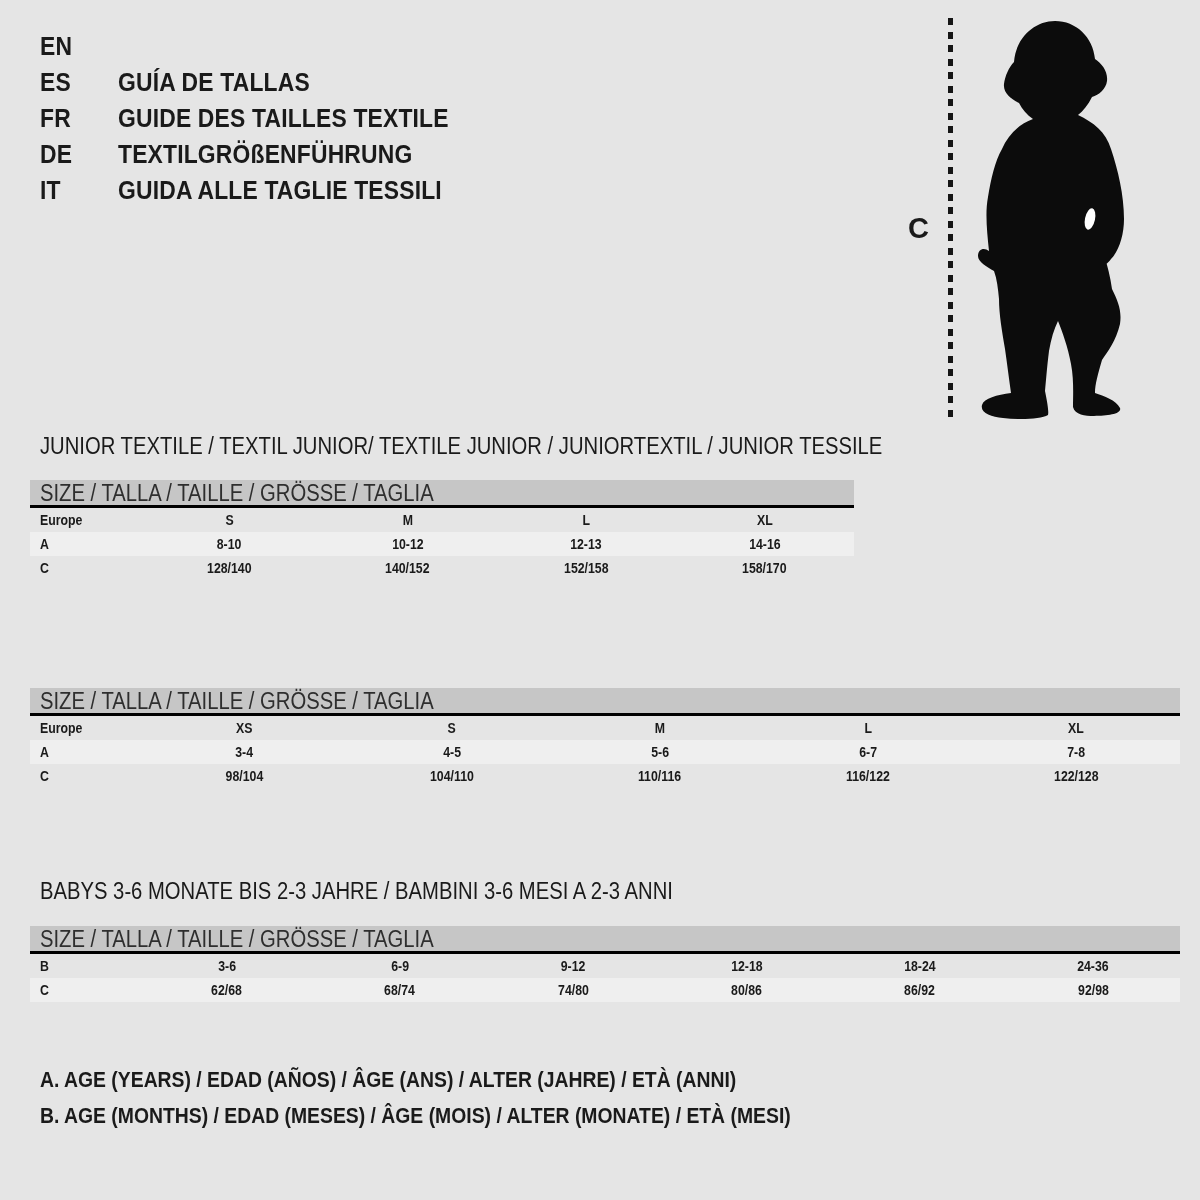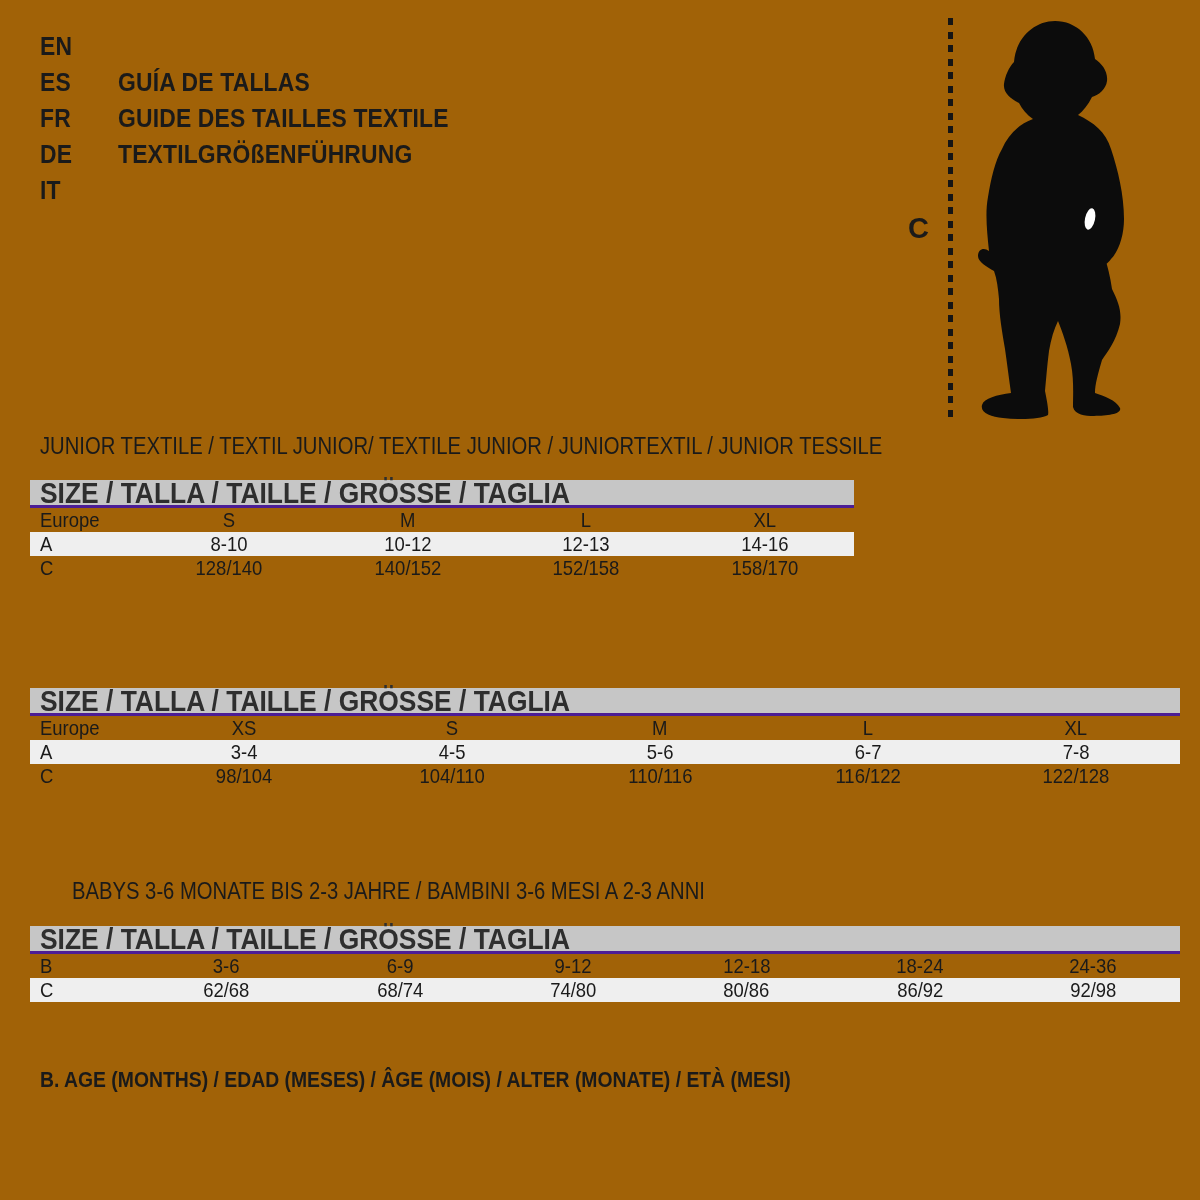--- a/index.html
+++ b/index.html
@@ -3,21 +3,21 @@
 <meta charset="utf-8">
 <style>
   * { margin:0; padding:0; box-sizing:border-box; }
   html,body { background:#ffffff; }
   body {
     width:1200px; height:1200px;
     font-family:"Liberation Sans", sans-serif;
     color:#1a1a1a;
     -webkit-font-smoothing:antialiased;
   }
-  .page { position:relative; width:1200px; height:1200px; background:#a16207; overflow:hidden; }
+  .page { position:relative; width:1200px; height:1200px; background:#e5e5e5; overflow:hidden; }
 
   
   .cond  { display:inline-block; transform:scaleX(.88); transform-origin:0 50%; white-space:nowrap; }
   .condc { display:inline-block; transform:scaleX(.88); transform-origin:50% 50%; white-space:nowrap; }
 
   
   .lang-header { position:absolute; left:40px; top:28px; }
   .lang-row { display:flex; height:36px; align-items:center; font-weight:bold; font-size:26px; letter-spacing:.2px; }
   .lang-code { width:78px; flex:0 0 78px; }
   .lang-label { flex:1; }
@@ -30,24 +30,24 @@
   .c-label { position:absolute; left:908px; top:212px; font-weight:bold; font-size:29px; }
   .silhouette { position:absolute; left:960px; top:18px; width:192px; height:406px; }
 
   
   .section-title { position:absolute; left:40px; font-weight:normal; font-size:23px; }
   .subscript { font-size:15px; vertical-align:-4px; }
 
   
   .size-table { position:absolute; left:30px; }
   .t-header {
-    height:28px; background:#c6c6c6; border-bottom:3px solid #4c1d95;
-    font-weight:bold; font-size:30px; line-height:26px; padding-left:10px; color:#2e2e2e;
+    height:28px; background:#c6c6c6; border-bottom:3px solid #000000;
+    font-weight:normal; font-size:23px; line-height:26px; padding-left:10px; color:#2e2e2e;
   }
-  .t-row { display:grid; height:24px; align-items:center; font-weight:normal; font-size:21px; }
+  .t-row { display:grid; height:24px; align-items:center; font-weight:bold; font-size:14px; }
   .t-row.shaded { background:#efefef; }
   .cols-4 { grid-template-columns:110px repeat(4,1fr); }
   .cols-5 { grid-template-columns:110px repeat(5,1fr); }
   .cols-6 { grid-template-columns:110px repeat(6,1fr); }
   .cell.lbl { padding-left:10px; text-align:left; }
   .cell.val { text-align:center; }
   .w-junior { width:824px; }
   .w-full   { width:1150px; }
 
   
@@ -70,20 +70,21 @@
     <div class="lang-row">
       <div class="lang-code"><span class="cond">FR</span></div>
       <div class="lang-label"><span class="cond">GUIDE DES TAILLES TEXTILE</span></div>
     </div>
     <div class="lang-row">
       <div class="lang-code"><span class="cond">DE</span></div>
       <div class="lang-label"><span class="cond">TEXTILGRÖßENFÜHRUNG</span></div>
     </div>
     <div class="lang-row">
       <div class="lang-code"><span class="cond">IT</span></div>
+      <div class="lang-label"><span class="cond">GUIDA ALLE TAGLIE TESSILI</span></div>
     </div>
   </div>
 
   <div class="c-label">C</div>
   <div class="measure-line"></div>
   <svg class="silhouette" viewBox="0 0 192 406" xmlns="http://www.w3.org/2000/svg" aria-hidden="true">
     <path fill="#0c0c0c" d="
       M95,3
       C116,3 133,19 135,41
       C142,46 148,53 147,63
@@ -179,21 +180,21 @@
     <div class="t-row cols-5">
       <div class="cell lbl"><span class="cond">C</span></div>
       <div class="cell val"><span class="condc">98/104</span></div>
       <div class="cell val"><span class="condc">104/110</span></div>
       <div class="cell val"><span class="condc">110/116</span></div>
       <div class="cell val"><span class="condc">116/122</span></div>
       <div class="cell val"><span class="condc">122/128</span></div>
     </div>
   </div>
 
-  <div class="section-title" style="top:878px;margin-left:32px;">
+  <div class="section-title" style="top:878px;">
     <span class="cond">BABYS 3-6 MONATE BIS 2-3 JAHRE / BAMBINI 3-6 MESI A 2-3 ANNI</span>
   </div>
   <div class="size-table w-full" style="top:926px;">
     <div class="t-header">
       <span class="cond">SIZE / TALLA / TAILLE / GRÖSSE / TAGLIA</span>
     </div>
     <div class="t-row cols-6">
       <div class="cell lbl"><span class="cond">B</span></div>
       <div class="cell val"><span class="condc">3-6</span></div>
       <div class="cell val"><span class="condc">6-9</span></div>
@@ -207,16 +208,17 @@
       <div class="cell val"><span class="condc">62/68</span></div>
       <div class="cell val"><span class="condc">68/74</span></div>
       <div class="cell val"><span class="condc">74/80</span></div>
       <div class="cell val"><span class="condc">80/86</span></div>
       <div class="cell val"><span class="condc">86/92</span></div>
       <div class="cell val"><span class="condc">92/98</span></div>
     </div>
   </div>
 
   <div class="legend">
+    <div class="legend-line"><span class="cond">A. AGE (YEARS) / EDAD (AÑOS) / ÂGE (ANS) / ALTER (JAHRE) / ETÀ (ANNI)</span></div>
     <div class="legend-line"><span class="cond">B. AGE (MONTHS) / EDAD (MESES) / ÂGE (MOIS) / ALTER (MONATE) / ETÀ (MESI)</span></div>
   </div>
 
 </div>
 
 </body></html>

